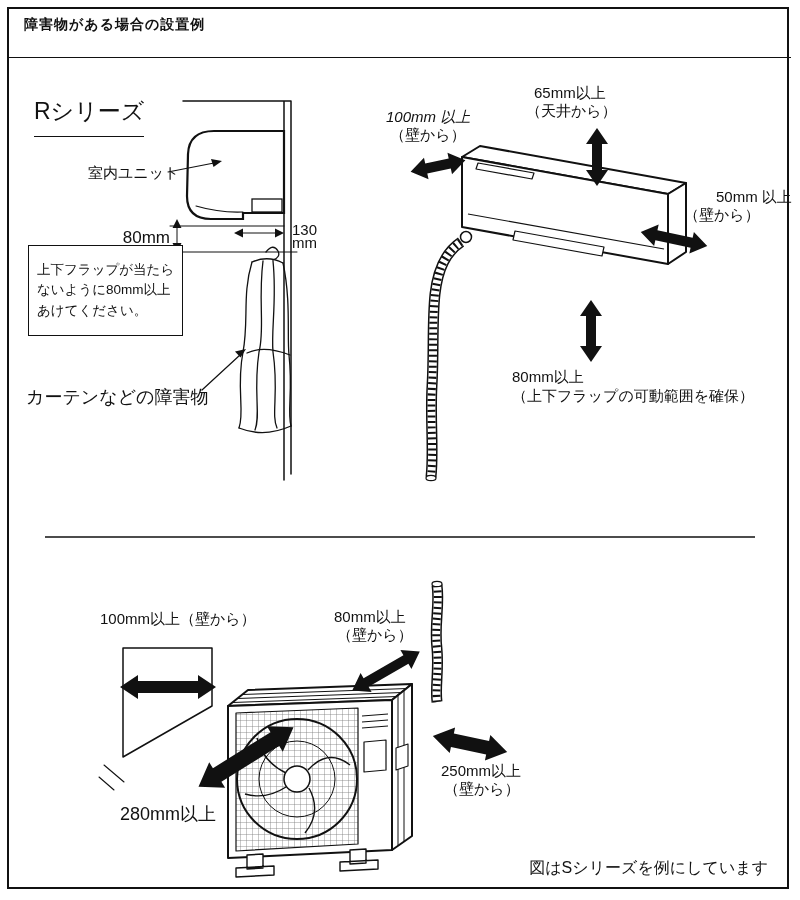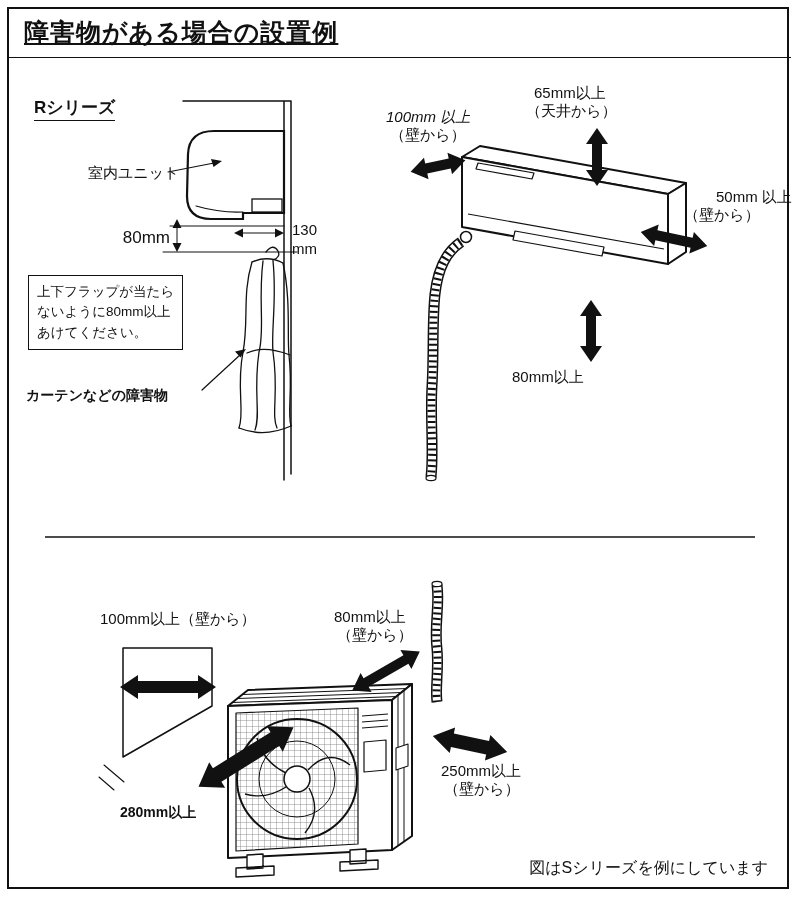--- a/index.html
+++ b/index.html
@@ -1,29 +1,29 @@
 <!DOCTYPE html>
 <html><head>
 <meta charset="utf-8">
 <style>
   html,body{margin:0;padding:0;background:#fff;}
   .stage{position:relative;width:800px;height:900px;background:#fff;overflow:hidden;
          font-family:"Liberation Sans","DejaVu Sans",sans-serif;color:#111;}
   .frame{position:absolute;left:7px;top:7px;width:782px;height:882px;
          border:2.5px solid #111;box-sizing:border-box;}
   .art{position:absolute;left:0;top:0;}
-  .title{position:absolute;left:24px;top:16px;font-size:25px;font-weight:bold;letter-spacing:1px;white-space:nowrap;text-decoration:underline;}
+  .title{position:absolute;left:24px;top:16px;font-size:14px;font-weight:bold;letter-spacing:1px;white-space:nowrap;}
   .hrule{position:absolute;left:9px;top:57px;width:782px;height:0;border-top:1.5px solid #111;}
   .lbl{position:absolute;white-space:nowrap;font-size:15px;line-height:1.2;}
-  .lbl.big{font-size:14px;font-weight:bold;}
-  .series{position:absolute;left:34px;top:96px;font-size:17px;font-weight:bold;
-          border-bottom:1.5px solid #111;padding-bottom:1px;white-space:nowrap;}
+  .lbl.big{font-size:18px;}
+  .series{position:absolute;left:34px;top:96px;font-size:23px;font-weight:normal;
+          border-bottom:1.5px solid #111;padding-bottom:9px;white-space:nowrap;}
   .dim80{position:absolute;left:110px;top:228px;width:60px;text-align:right;font-size:17px;white-space:nowrap;}
-  .note-box{position:absolute;left:28px;top:275px;border:1.5px solid #111;background:#fff;
-            padding:6px 8px;font-size:13.5px;line-height:1.5;}
+  .note-box{position:absolute;left:28px;top:245px;border:1.5px solid #111;background:#fff;
+            padding:14px 8px;font-size:13.5px;line-height:1.5;}
   .note-box span{display:block;white-space:nowrap;}
   .footer{position:absolute;right:32px;top:858px;font-size:16px;white-space:nowrap;margin-left:43px;}
 </style>
 </head>
 <body>
 
 <div class="stage">
   <div class="frame"></div>
 
   <svg class="art" width="800" height="900" viewBox="0 0 800 900">
@@ -125,37 +125,38 @@
     </g>
   </svg>
 
   <div class="title">障害物がある場合の設置例</div>
   <div class="hrule"></div>
 
   <div class="series">Rシリーズ</div>
   <div class="lbl" style="left:88px;top:164px;">室内ユニット</div>
   <div class="dim80">80mm</div>
   <div class="lbl" style="left:292px;top:221px;">130</div>
-  <div class="lbl" style="left:292px;top:240px;">mm</div>
+  <div class="lbl" style="left:292px;top:234px;">mm</div>
 
   <div class="note-box">
     <span>上下フラップが当たら</span>
     <span>ないように80mm以上</span>
     <span>あけてください。</span>
   </div>
 
   <div class="lbl big" style="left:26px;top:387px;">カーテンなどの障害物</div>
 
   <div class="lbl" style="left:386px;top:108px;font-style:italic;">100mm 以上</div>
   <div class="lbl" style="left:390px;top:126px;">（壁から）</div>
   <div class="lbl" style="left:534px;top:84px;">65mm以上</div>
   <div class="lbl" style="left:526px;top:102px;text-align:center;">（天井から）</div>
   <div class="lbl" style="left:716px;top:188px;">50mm 以上</div>
   <div class="lbl" style="left:684px;top:206px;">（壁から）</div>
   <div class="lbl" style="left:512px;top:368px;">80mm以上</div>
+  <div class="lbl" style="left:512px;top:387px;">（上下フラップの可動範囲を確保）</div>
 
   <div class="lbl" style="left:100px;top:610px;">100mm以上（壁から）</div>
   <div class="lbl" style="left:334px;top:608px;">80mm以上</div>
   <div class="lbl" style="left:337px;top:626px;">（壁から）</div>
   <div class="lbl" style="left:441px;top:762px;">250mm以上</div>
   <div class="lbl" style="left:444px;top:780px;">（壁から）</div>
   <div class="lbl big" style="left:120px;top:788px;margin-top:16px;">280mm以上</div>
 
   <div class="footer">図はSシリーズを例にしています</div>
 </div>

